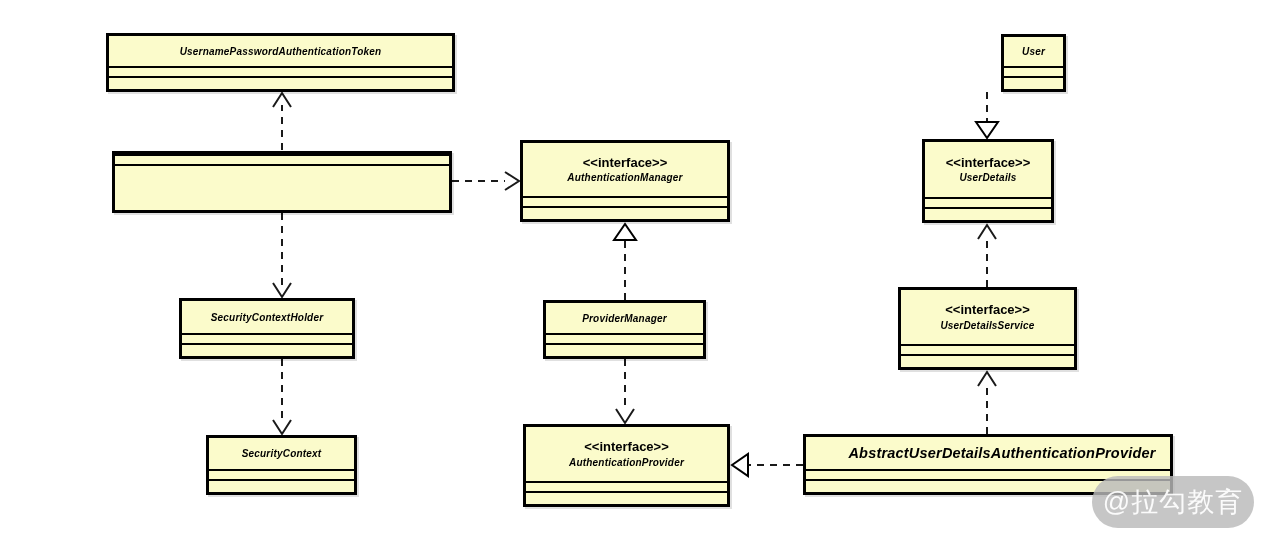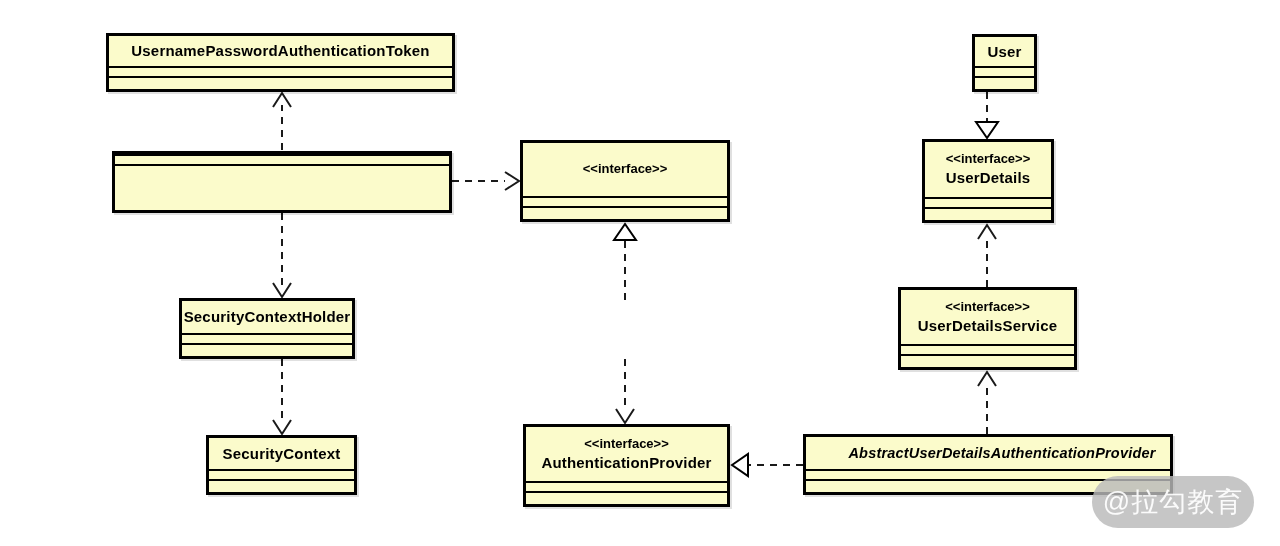--- a/index.html
+++ b/index.html
@@ -10,35 +10,35 @@
   .uml-node{
     position:absolute;box-sizing:border-box;
     border:3px solid #000;background:#fbfbcb;
     box-shadow:2px 2px 0 rgba(0,0,0,0.12);
     display:flex;flex-direction:column;
   }
   .uml-title{
     flex:1;display:flex;flex-direction:column;align-items:center;justify-content:center;
     text-align:center;color:#000;line-height:1.3;overflow:hidden;white-space:nowrap;
   }
-  .uml-name{font-weight:bold;font-size:15px;letter-spacing:.2px;}
+  .uml-name{font-weight:bold;font-size:10px;letter-spacing:.2px;font-style:italic;}
   .uml-stereotype{font-weight:bold;font-size:13px;}
   .uml-attrs{height:8px;border-top:2px solid #000;}
   .uml-ops{height:11px;border-top:2px solid #000;}
   .abstract .uml-name{font-style:italic;font-size:14.5px;margin-left:28px;}
 
   
   #n-token{left:106px;top:33px;width:349px;height:59px;}
   #n-filter{left:112px;top:151px;width:340px;height:62px;}
   #n-authmanager{left:520px;top:140px;width:210px;height:82px;}
   #n-providermanager{left:543px;top:300px;width:163px;height:59px;}
   #n-authprovider{left:523px;top:424px;width:207px;height:83px;}
   #n-sch{left:179px;top:298px;width:176px;height:61px;}
   #n-sc{left:206px;top:435px;width:151px;height:60px;}
-  #n-user{left:972px;top:34px;width:65px;height:58px;}
+  #n-user{left:1001px;top:34px;width:65px;height:58px;}
   #n-userdetails{left:922px;top:139px;width:132px;height:84px;}
   #n-uds{left:898px;top:287px;width:179px;height:83px;}
   #n-audap{left:803px;top:434px;width:370px;height:61px;}
 
   #edges{position:absolute;left:0;top:0;pointer-events:none;}
   #edges .dash{stroke:#1a1a1a;stroke-width:2;stroke-dasharray:7 6;fill:none;}
   #edges .openhead{stroke:#1a1a1a;stroke-width:2;fill:none;}
   #edges .trihead{stroke:#000;stroke-width:2;fill:#fff;}
 
   #watermark{
@@ -116,25 +116,33 @@
   </div>
 
   <div class="uml-node" id="n-filter">
     <div class="uml-attrs"></div>
     <div class="uml-ops"></div>
   </div>
 
   <div class="uml-node" id="n-authmanager">
     <div class="uml-title">
       <span class="uml-stereotype">&lt;&lt;interface&gt;&gt;</span>
-    </div>
-    <div class="uml-attrs"></div>
-    <div class="uml-ops"></div>
-  </div>
-
+      <span class="uml-name">AuthenticationManager</span>
+    </div>
+    <div class="uml-attrs"></div>
+    <div class="uml-ops"></div>
+  </div>
+
+  <div class="uml-node" id="n-providermanager">
+    <div class="uml-title">
+      <span class="uml-name">ProviderManager</span>
+    </div>
+    <div class="uml-attrs"></div>
+    <div class="uml-ops"></div>
+  </div>
 
   <div class="uml-node" id="n-authprovider">
     <div class="uml-title">
       <span class="uml-stereotype">&lt;&lt;interface&gt;&gt;</span>
       <span class="uml-name">AuthenticationProvider</span>
     </div>
     <div class="uml-attrs"></div>
     <div class="uml-ops"></div>
   </div>
 

